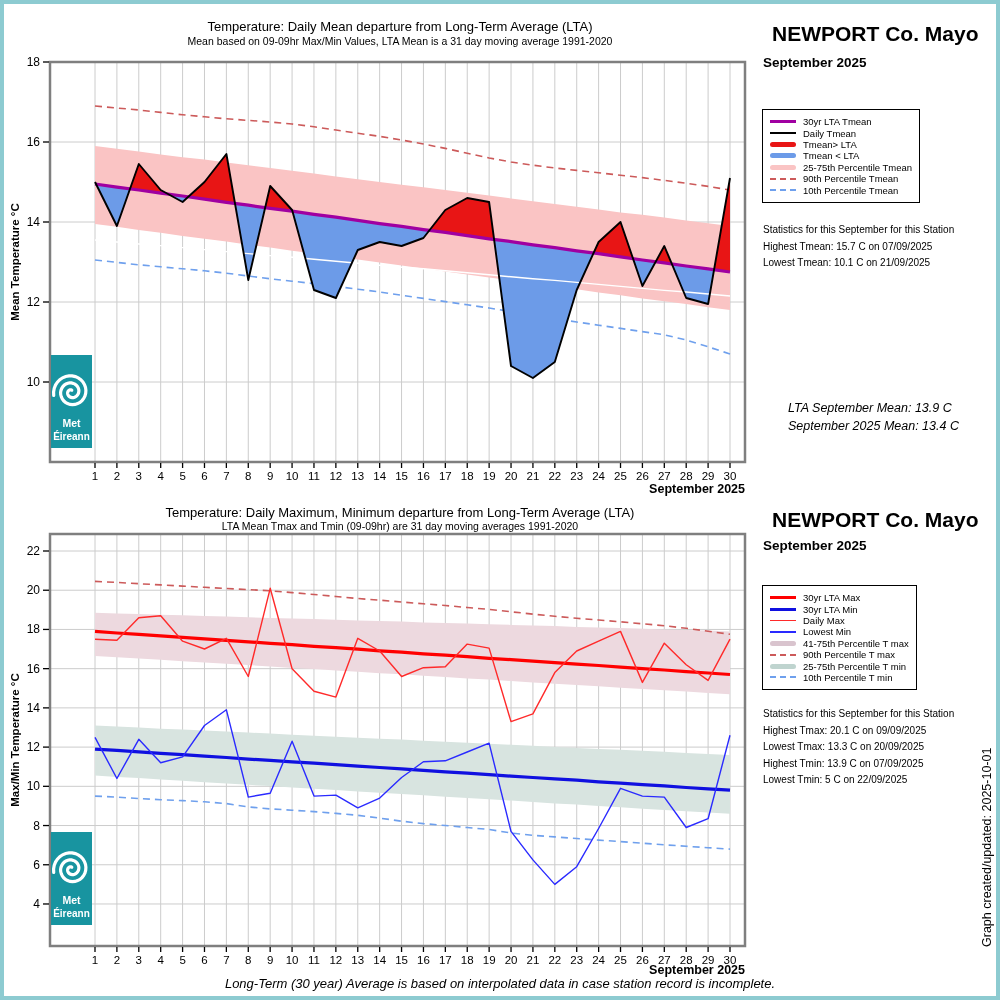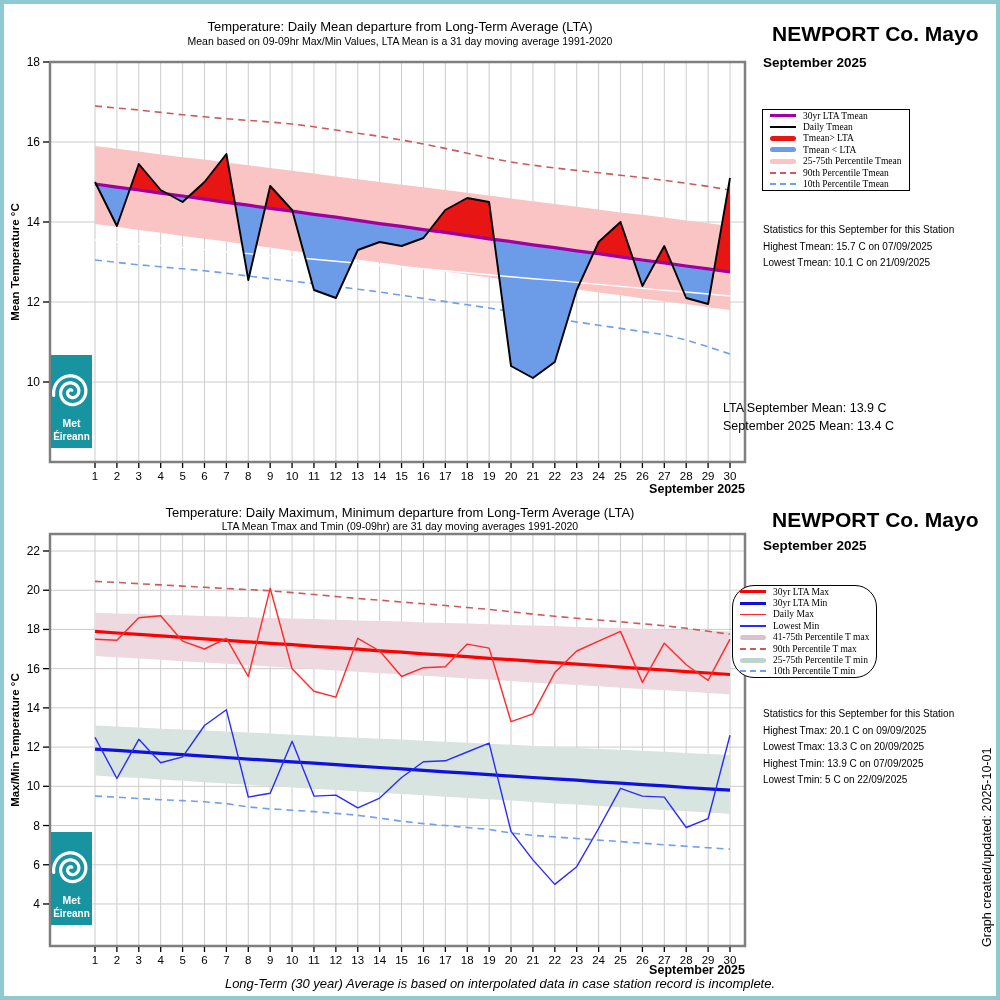--- a/index.html
+++ b/index.html
@@ -6,21 +6,21 @@
   body{width:1000px;height:1000px;position:relative;overflow:hidden;background:#fff;
        font-family:"Liberation Sans", sans-serif;color:#000;}
   .abs{position:absolute;}
   .frame{position:absolute;inset:0;border:4px solid #8DCBD1;box-sizing:border-box;z-index:60;pointer-events:none;}
   .chart-title{width:760px;text-align:center;font-weight:normal;font-size:13px;}
   .chart-subtitle{width:760px;text-align:center;font-size:10.5px;}
   .ylab{font-weight:bold;font-size:11.5px;white-space:nowrap;transform:translate(-50%,-50%) rotate(-90deg);}
   .xlab{font-weight:bold;font-size:12.5px;width:200px;text-align:right;}
   .station{font-weight:bold;font-size:21px;white-space:nowrap;}
   .month{font-weight:bold;font-size:13.5px;white-space:nowrap;}
-  .legend{border:1px solid #000;background:#fff;padding:0 7px;display:inline-block;font-family:Liberation Serif, serif;}
+  .legend{border:1px solid #000;background:#fff;padding:6px 7px;display:inline-block;}
   .legend-item{display:flex;align-items:center;height:11.4px;white-space:nowrap;}
   .legend-item .sw{width:26px;margin-right:7px;flex:0 0 26px;}
   .legend-item .lbl{font-size:9.5px;}
   .sw-thick{height:3px;}
   .sw-line{height:1.5px;}
   .sw-bar{height:5px;border-radius:2.5px;}
   .sw-dash{height:0;border-top:2px dashed;}
   .stats{font-size:10px;line-height:16.5px;white-space:nowrap;}
   .notes{font-size:12.5px;line-height:17.5px;white-space:nowrap;}
   .footer{width:1000px;text-align:center;font-style:italic;font-size:13px;}
@@ -214,21 +214,21 @@
     <div class="legend-item">
       <span class="sw sw-dash" style="border-top-color: rgb(111, 160, 237);"></span>
       <span class="lbl">10th Percentile Tmean</span>
     </div>
   </div>
 <div class="abs stats" style="left:763px;top:222px;" id="stats1">
     <div>Statistics for this September for this Station</div>
     <div>Highest Tmean: 15.7 C on 07/09/2025</div>
     <div>Lowest Tmean: 10.1 C on 21/09/2025</div>
   </div>
-<div class="abs notes" style="left:723px;top:400px;" id="notes1">
+<div class="abs notes" style="left:788px;top:400px;font-style:italic;" id="notes1">
     <div>LTA September Mean: 13.9 C</div>
     <div>September 2025 Mean: 13.4 C</div>
   </div>
 
 <div class="abs chart-title" style="left:20px;top:505px;">Temperature: Daily Maximum, Minimum departure from Long-Term Average (LTA)</div>
 <div class="abs chart-subtitle" style="left:20px;top:520px;">LTA Mean Tmax and Tmin (09-09hr) are 31 day moving averages 1991-2020</div>
 <div class="abs ylab" style="left:15px;top:740px;">Max/Min Temperature °C</div>
 <svg id="svg2" width="760" height="465" style="top:525px;">
     <g>
       <line x1="95" y1="9" x2="95" y2="421" stroke="#CCCCCC" stroke-width="1"></line>
@@ -375,21 +375,21 @@
       <rect x="51" y="307" width="41" height="93" fill="#1894A0"></rect>
       <polyline points="53.7,347.5 53.6,343.9 54.2,340.4 55.5,337.1 57.4,334.2 59.8,331.7 62.6,329.8 65.7,328.5 69.0,327.9 72.2,327.9 75.4,328.6 78.2,329.9 80.8,331.7 82.9,334.0 84.5,336.6 85.5,339.4 85.9,342.3 85.7,345.2 85.0,347.9 83.7,350.4 82.0,352.6 79.9,354.4 77.6,355.6 75.1,356.4 72.5,356.6 70.0,356.4 67.6,355.6 65.5,354.4 63.7,352.8 62.3,350.9 61.3,348.8 60.7,346.6 60.6,344.4 61.0,342.3 61.8,340.3 62.9,338.6 64.3,337.1 66.0,336.0 67.8,335.3 69.6,334.9 71.5,334.9 73.3,335.4 74.9,336.1 76.3,337.1 77.4,338.4 78.2,339.8 78.7,341.3 78.9,342.8 78.7,344.3 78.3,345.7 77.6,346.9 76.7,347.9 75.7,348.7 74.6,349.3 73.4,349.6 72.2,349.6 71.1,349.4 70.1,349.0 69.2,348.4 68.5,347.7 68.0,346.9 67.7,346.0 67.6,345.1 67.7,344.3 67.9,343.6 68.3,342.9 68.8,342.4 69.3,342.1 69.9,341.8 70.4,341.8 71.0,341.8 71.4,342.0 71.8,342.2" fill="none" stroke="#fff" stroke-width="3.2" stroke-linecap="round"></polyline>
       <text x="71.5" y="379" text-anchor="middle" font-size="10.5" font-weight="bold" fill="#fff">Met</text>
       <text x="71.5" y="392" text-anchor="middle" font-size="10" font-weight="bold" fill="#fff">Éireann</text>
     </g>
   </svg>
 <div class="abs xlab" style="left:545px;top:963px;">September 2025</div>
 
 <div class="abs station" style="left:772px;top:508px;">NEWPORT Co. Mayo</div>
 <div class="abs month" style="left:763px;top:538px;">September 2025</div>
-<div class="abs legend" style="left:732px;top:585px;border-radius:22px;" id="legend2">
+<div class="abs legend" style="left:762px;top:585px;" id="legend2">
     <div class="legend-item">
       <span class="sw sw-thick" style="background: rgb(255, 0, 0);"></span>
       <span class="lbl">30yr LTA Max</span>
     </div>
     <div class="legend-item">
       <span class="sw sw-thick" style="background: rgb(16, 16, 224);"></span>
       <span class="lbl">30yr LTA Min</span>
     </div>
     <div class="legend-item">
       <span class="sw sw-line" style="background: rgb(255, 42, 42);"></span>

